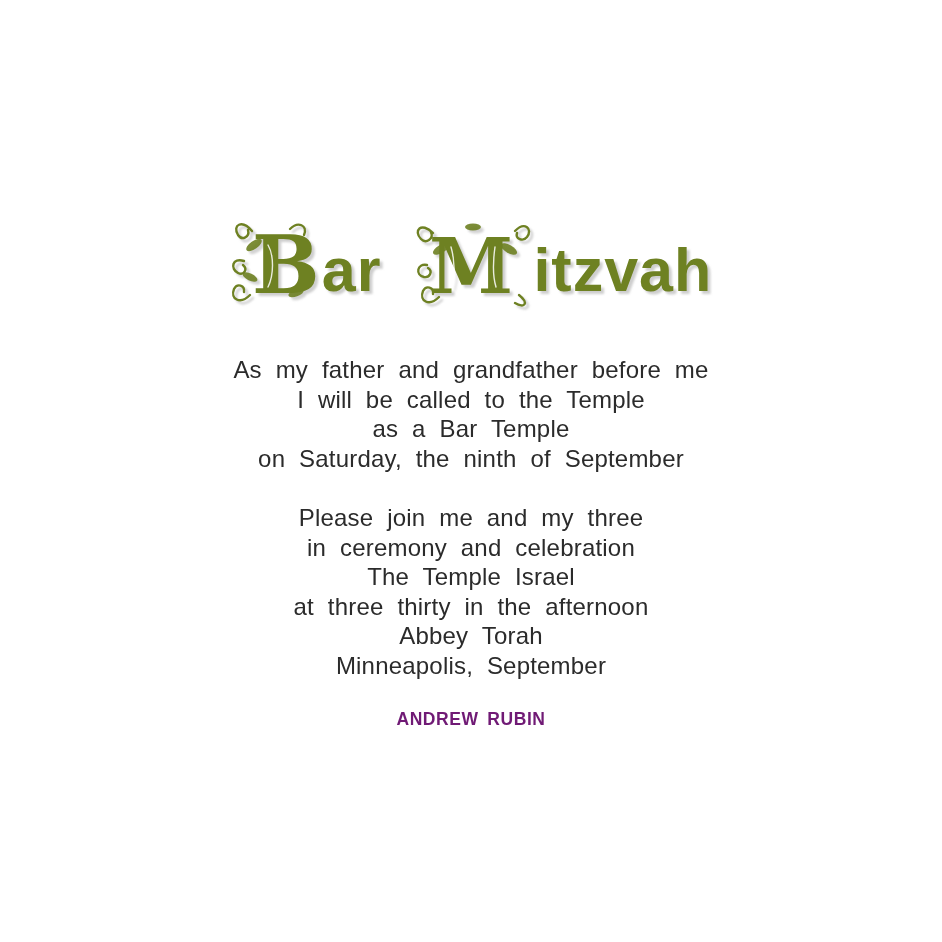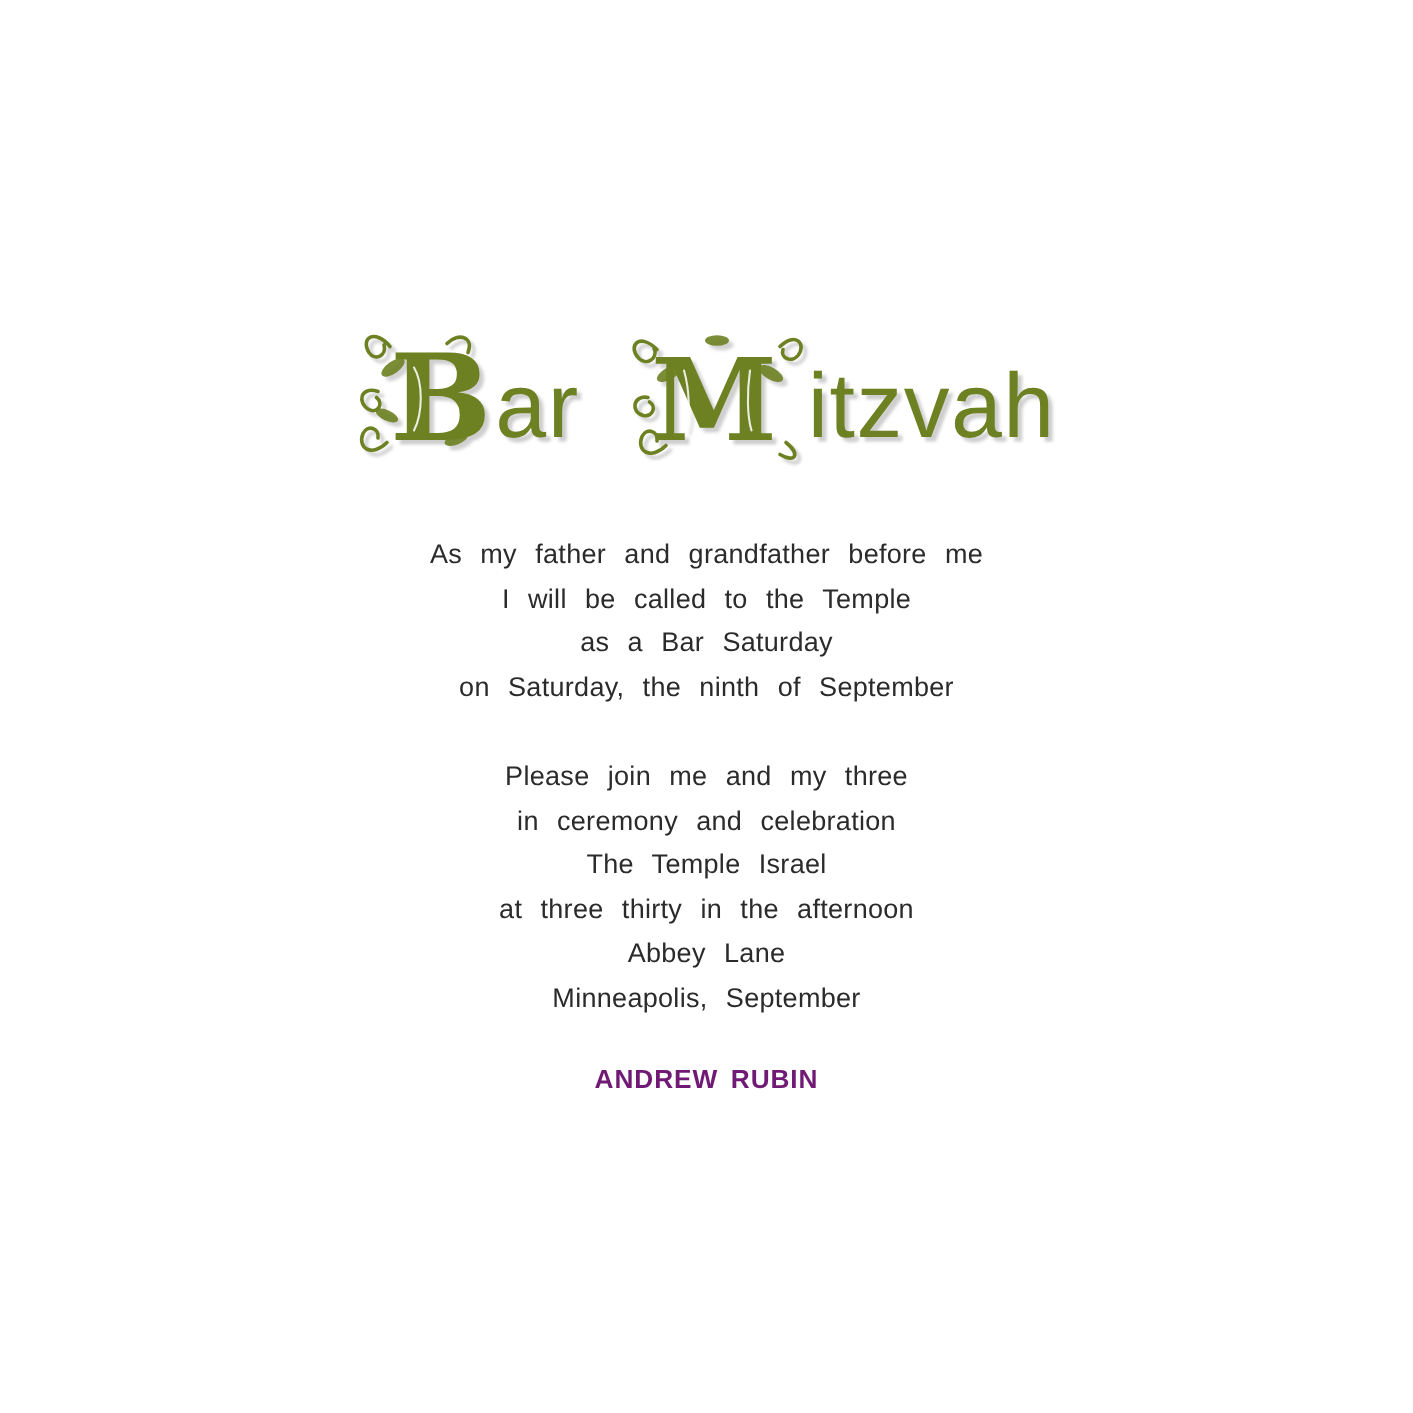--- a/index.html
+++ b/index.html
@@ -29,21 +29,21 @@
     display: flex;
     justify-content: center;
     align-items: flex-end;
     color: #6e8122;
     filter: drop-shadow(3px 3px 1px rgba(165,165,165,0.55));
     height: 92px;
     user-select: none;
   }
   .title .rest {
     font-size: 61px;
-    font-weight: 400;
+    font-weight: 700;
     line-height: 1;
     letter-spacing: 1px;
     padding-bottom: 6px;
   }
   .title .word-gap { width: 34px; }
   .ornate { display: block; }
   .ornate text {
     font-family: "DejaVu Serif", serif;
     font-weight: bold;
     fill: #6e8122;
@@ -53,21 +53,21 @@
     fill: none;
     stroke-width: 2.4;
     stroke-linecap: round;
   }
   .ornate .leaf { fill: #6e8122; stroke: none; opacity: 0.9; }
   .ornate .vein { stroke: #ffffff; stroke-width: 1.4; opacity: 0.85; }
 
   
   .verse {
     color: #2b2b2b;
-    font-size: 18px;
+    font-size: 24px;
     line-height: 29.5px;
     word-spacing: 7px;
     letter-spacing: 0.2px;
   }
   .verse-1 { margin-top: 48px; }
   .verse-2 { margin-top: 30px; }
   .honoree {
     margin-top: 29px;
     color: #701a75;
     font-size: 17.5px;
@@ -110,29 +110,29 @@
         <text x="14" y="78" font-size="76">M</text>
         <path class="vein" d="M36,32 C40,46 40,62 37,72"></path>
         <path class="vein" d="M80,32 C78,46 78,62 81,72"></path>
       </svg>
       <span class="rest">itzvah</span>
     </div>
 
     <div class="verse verse-1">
       <div class="line">As my father and grandfather before me</div>
       <div class="line">I will be called to the Temple</div>
-      <div class="line">as a Bar Saturday</div>
+      <div class="line">as a Bar Temple</div>
       <div class="line">on Saturday, the ninth of September</div>
     </div>
 
     <div class="verse verse-2">
       <div class="line">Please join me and my three</div>
       <div class="line">in ceremony and celebration</div>
       <div class="line">The Temple Israel</div>
       <div class="line">at three thirty in the afternoon</div>
-      <div class="line">Abbey Lane</div>
+      <div class="line">Abbey Torah</div>
       <div class="line">Minneapolis, September</div>
     </div>
 
     <div class="honoree">ANDREW RUBIN</div>
 
   </div>
 </div>
 
 </body></html>

